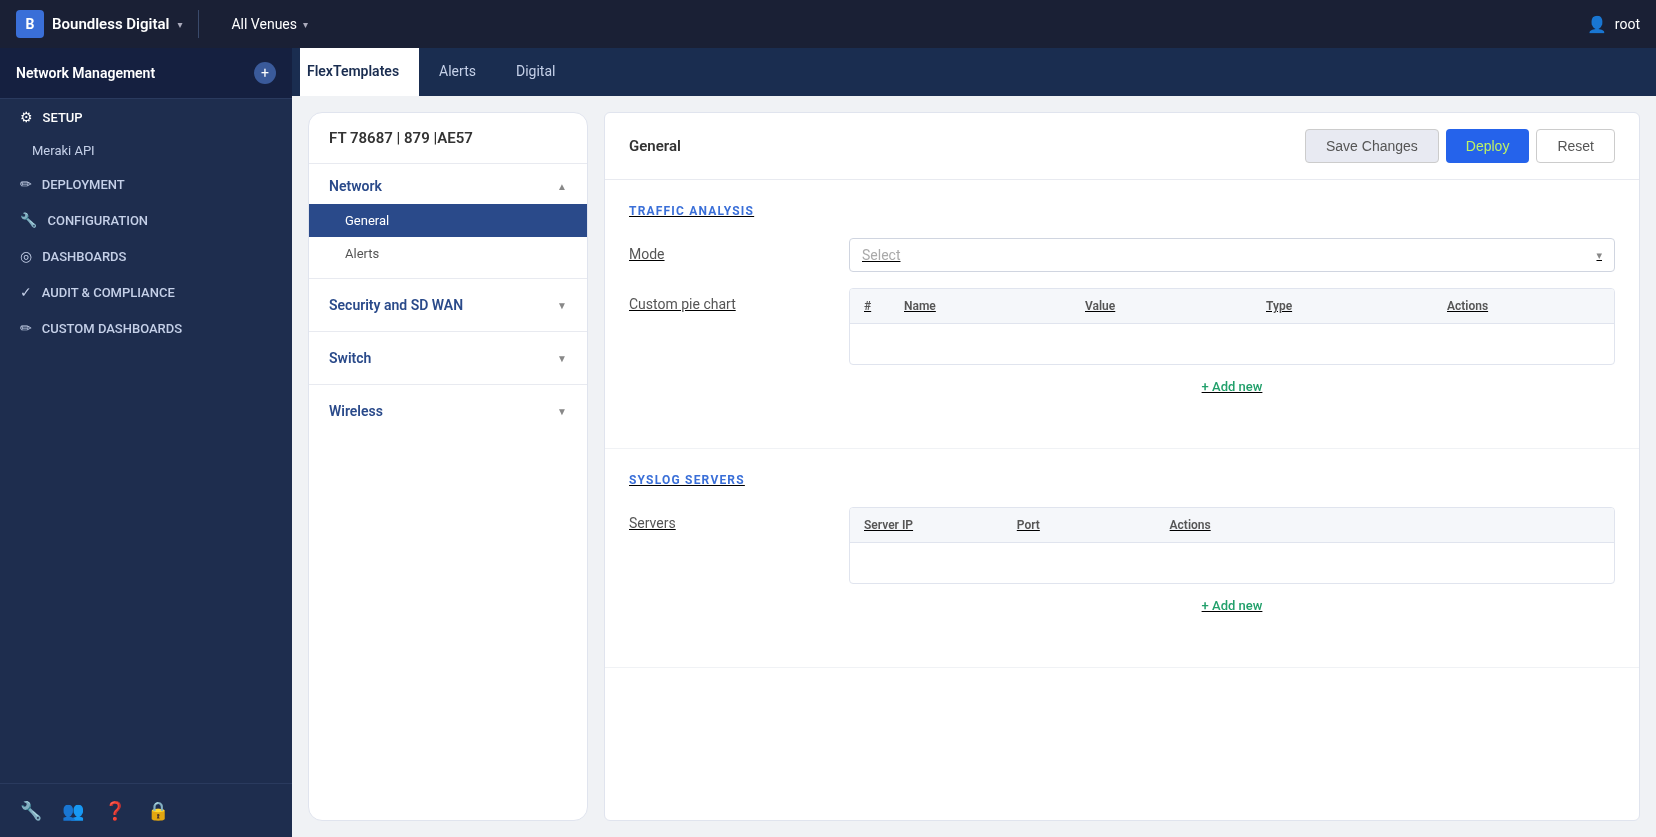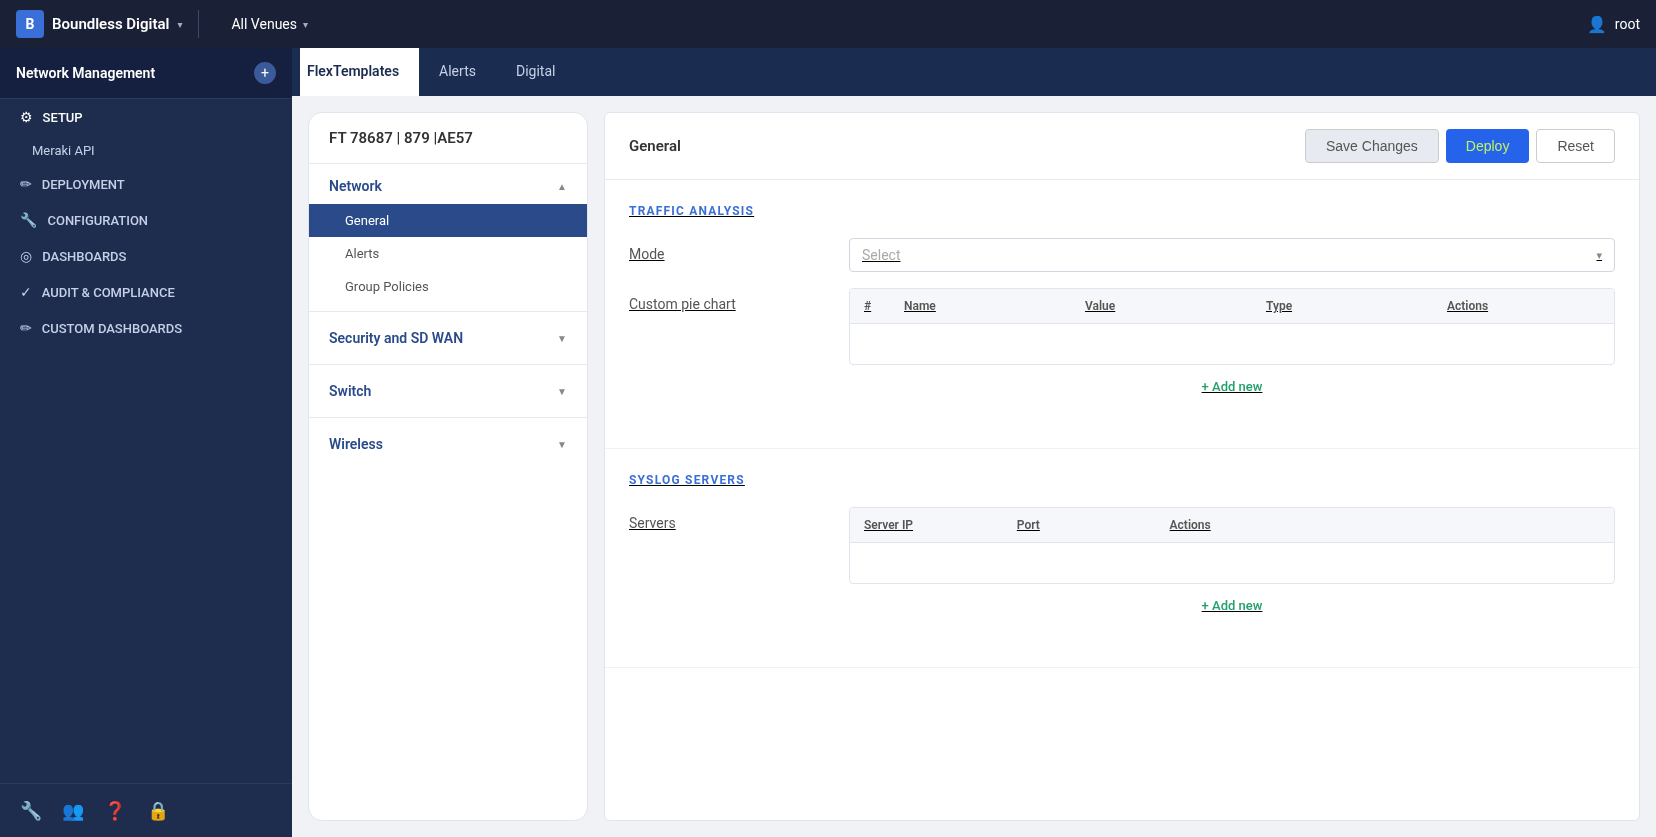--- a/index.html
+++ b/index.html
@@ -168,23 +168,20 @@
         <div class="tree-section">
           <div class="tree-item">
             <span>Network</span>
             <span class="tree-arrow">▲</span>
           </div>
           <div class="tree-sub-item selected" style="background: #2a4a8a; color: white;">
             <span>General</span>
           </div>
           <div class="tree-sub-item">
             <span>Alerts</span>
-          </div>
-          <div class="tree-sub-item">
-            <span>Group Policies</span>
           </div>
         </div>
 
         <div class="tree-divider"></div>
 
         <div class="tree-section">
           <div class="tree-item">
             <span>Security and SD WAN</span>
             <span class="tree-arrow">▼</span>
           </div>

